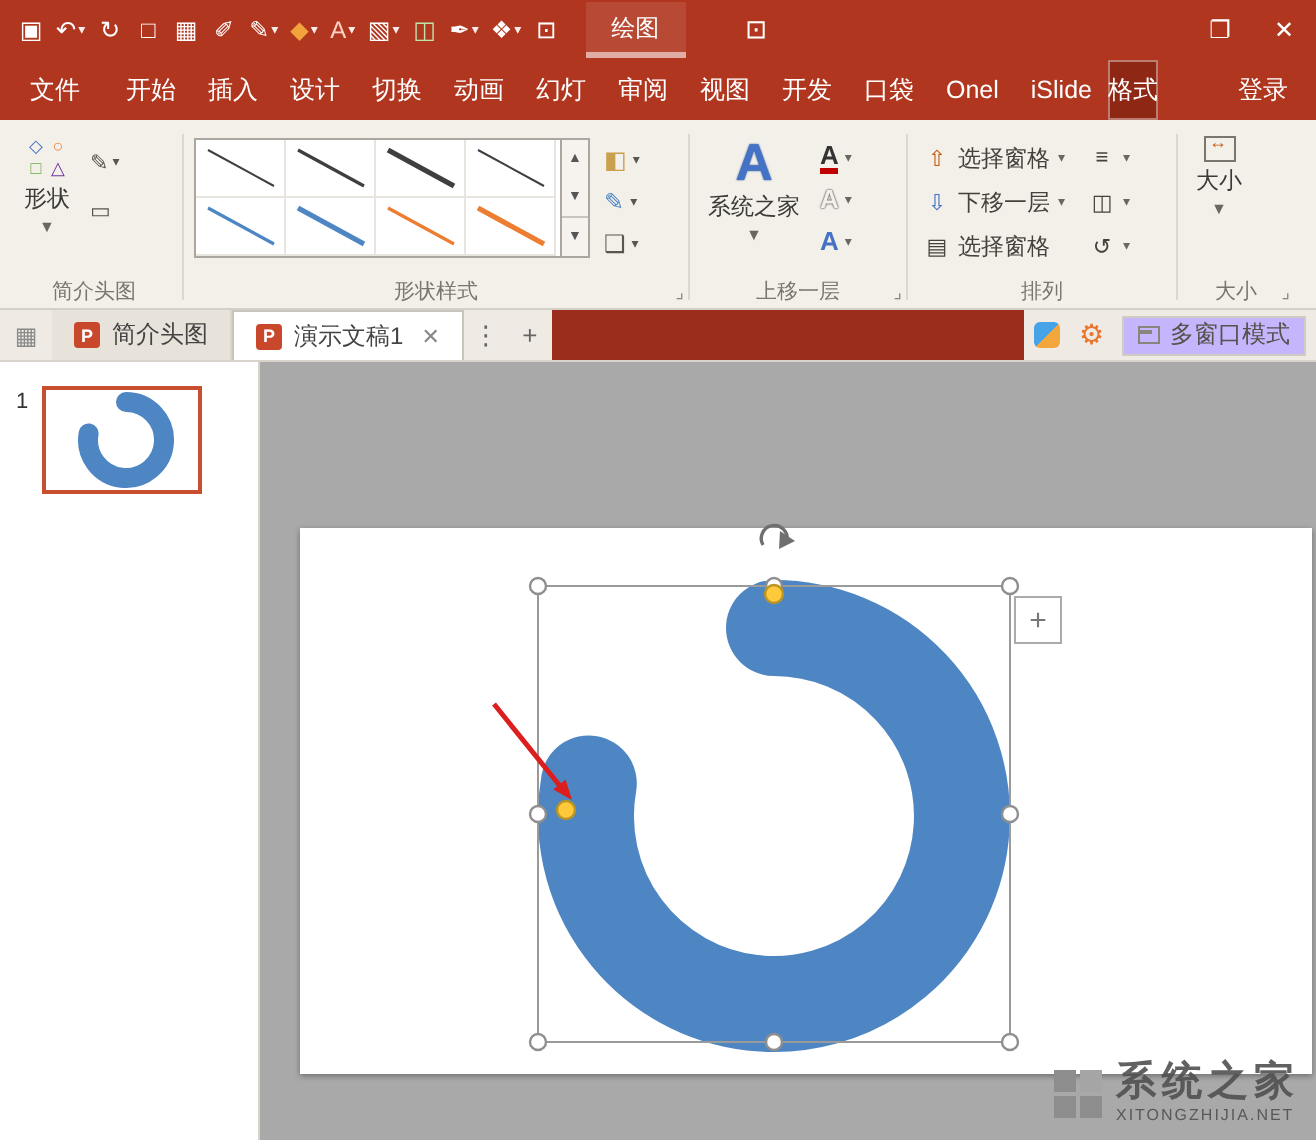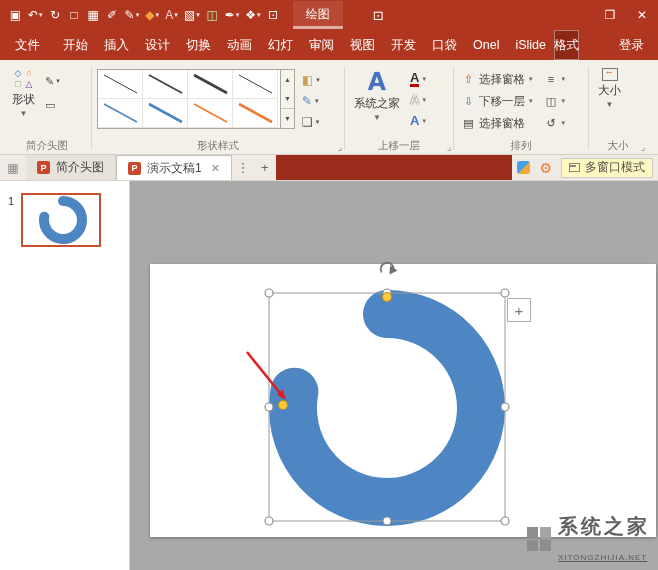--- a/index.html
+++ b/index.html
@@ -101,21 +101,21 @@
     font-weight:bold; display:flex; align-items:center; justify-content:center;
     border-radius:2px; flex:0 0 auto; }
   .dt-x { font-size:11px; color:#888; margin-left:3px; }
   .dt-sq { width:22px; display:flex; align-items:center; justify-content:center;
     color:#666; font-size:13px; }
   .dt-filler { flex:1; background:#9A2D1B; }
   .plugin-ic { width:13px; height:13px; border-radius:3px;
     background:linear-gradient(135deg,#46a3e8 50%,#f3a63b 50%); margin:auto 5px; }
   .gear { display:flex; align-items:center; color:#E8762C; font-size:14px; padding:0 4px; }
   .mw { display:flex; align-items:center; gap:5px; border:1px solid #D0CBC3;
-    background:#fef9c3; height:20px; padding:0 7px; margin:auto 5px; color:#55524c; }
+    background:#c4b5fd; height:20px; padding:0 7px; margin:auto 5px; color:#55524c; }
   .winbox { width:11px; height:9px; border:1px solid #8a857c; position:relative; }
   .winbox:before { content:""; position:absolute; left:-1px; top:1px; right:3px;
     height:2px; background:#8a857c; }
 
   
   .main { flex:1; display:flex; min-height:0; }
   .thumbs { width:130px; background:#fff; border-right:1px solid #D8D4CC;
     padding:12px 0 0 8px; display:flex; gap:7px; align-items:flex-start; }
   .slide-num { font-size:11px; color:#333; padding-top:2px; }
   .thumb { width:80px; height:54px; border:2px solid #C8502E; background:#fff;
@@ -127,21 +127,21 @@
   .plusbox { position:absolute; left:377px; top:117px; width:24px; height:24px;
     background:#fff; border:1px solid #ABABAB; color:#777; display:flex;
     align-items:center; justify-content:center; font-size:15px; }
   .watermark { position:absolute; right:8px; bottom:8px; display:flex;
     align-items:center; gap:7px; color:rgba(80,80,80,.9); }
   .wlogo { display:grid; grid-template-columns:11px 11px; gap:2px; }
   .wlogo span { width:11px; height:11px; background:#8D8D8D; }
   .wlogo span:nth-child(2) { background:#A5A5A5; }
   .wtxt { display:flex; flex-direction:column; line-height:1; }
   .wtitle { font-size:20px; font-weight:bold; letter-spacing:3px; }
-  .wurl { font-size:8px; letter-spacing:1px; margin-top:18px;text-decoration:underline; }
+  .wurl { font-size:8px; letter-spacing:1px; margin-top:3px; }
 </style>
 </head>
 <body>
 
 <div class="app">
 
   <div class="titlebar">
     <div class="qat">
         <span class="qicon">
           <span>▣</span>

